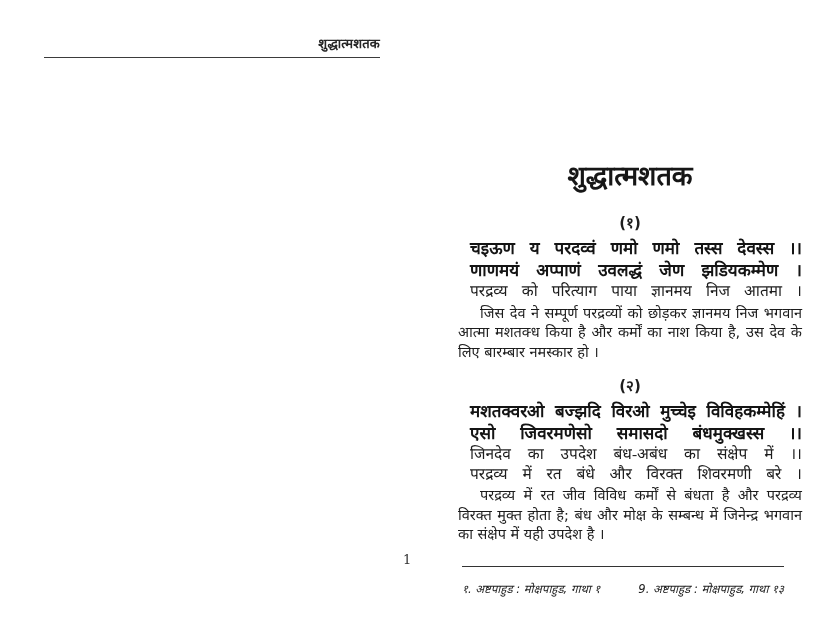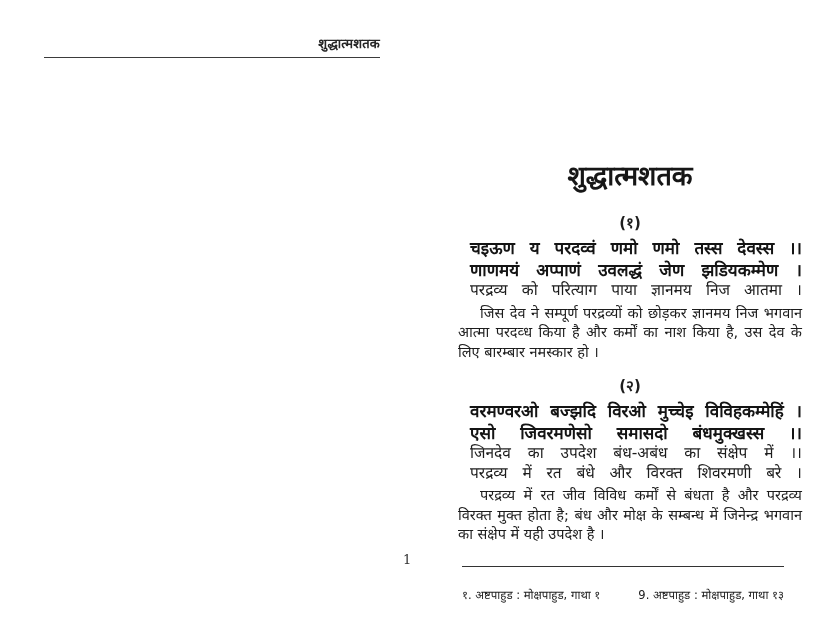--- a/index.html
+++ b/index.html
@@ -71,20 +71,21 @@
   .verse-line {
     font-size: 17px;
     line-height: 21.5px;
     font-weight: bold;
     text-align: justify;
     text-align-last: justify;
     color: #141414;
   }
   .trans-block {
     margin: 0 0 3px 12px;
+    font-family: Liberation Serif, serif;
   }
   .trans-line {
     font-size: 15.5px;
     line-height: 19.5px;
     font-weight: normal;
     text-align: justify;
     text-align-last: justify;
     color: #1c1c1c;
   }
   .prose {
@@ -96,26 +97,27 @@
     color: #1c1c1c;
   }
 
   
   .footnotes {
     position: absolute;
     left: 462px;
     top: 566px;
     width: 322px;
     border-top: 1.5px solid #333333;
-    padding-top: 20px;
+    padding-top: 14px;
     display: flex;
     justify-content: space-between;
     font-size: 11.5px;
     color: #222222;
     white-space: nowrap;
+    font-style: italic;
   }
 </style>
 </head>
 <body>
 
 <div class="page">
 
   <div class="running-head">शुद्धात्मशतक</div>
 
   <div class="page-number">1</div>
@@ -126,27 +128,27 @@
 
     <section class="section-1">
       <div class="vnum">(१)</div>
       <div class="verse-block">
         <div class="verse-line">चइऊण य परदव्वं णमो णमो तस्स देवस्स ।।</div>
         <div class="verse-line">णाणमयं अप्पाणं उवलद्धं जेण झडियकम्मेण ।</div>
       </div>
       <div class="trans-block">
         <div class="trans-line">परद्रव्य को परित्याग पाया ज्ञानमय निज आतमा ।</div>
       </div>
-      <p class="prose">जिस देव ने सम्पूर्ण परद्रव्यों को छोड़कर ज्ञानमय निज भगवान आत्मा परदव्ध किया है और कर्मों का नाश किया है, उस देव के लिए बारम्बार नमस्कार हो ।</p>
+      <p class="prose">जिस देव ने सम्पूर्ण परद्रव्यों को छोड़कर ज्ञानमय निज भगवान आत्मा मशतक्ध किया है और कर्मों का नाश किया है, उस देव के लिए बारम्बार नमस्कार हो ।</p>
     </section>
 
     <section class="section-2">
       <div class="vnum">(२)</div>
       <div class="verse-block">
-        <div class="verse-line">वरमण्वरओ बज्झदि विरओ मुच्चेइ विविहकम्मेहिं ।</div>
+        <div class="verse-line">मशतक्वरओ बज्झदि विरओ मुच्चेइ विविहकम्मेहिं ।</div>
         <div class="verse-line">एसो जिवरमणेसो समासदो बंधमुक्खस्स ।।</div>
       </div>
       <div class="trans-block">
         <div class="trans-line">जिनदेव का उपदेश बंध-अबंध का संक्षेप में ।।</div>
         <div class="trans-line">परद्रव्य में रत बंधे और विरक्त शिवरमणी बरे ।</div>
       </div>
       <p class="prose">परद्रव्य में रत जीव विविध कर्मों से बंधता है और परद्रव्य विरक्त मुक्त होता है; बंध और मोक्ष के सम्बन्ध में जिनेन्द्र भगवान का संक्षेप में यही उपदेश है ।</p>
     </section>
 
   </div>

